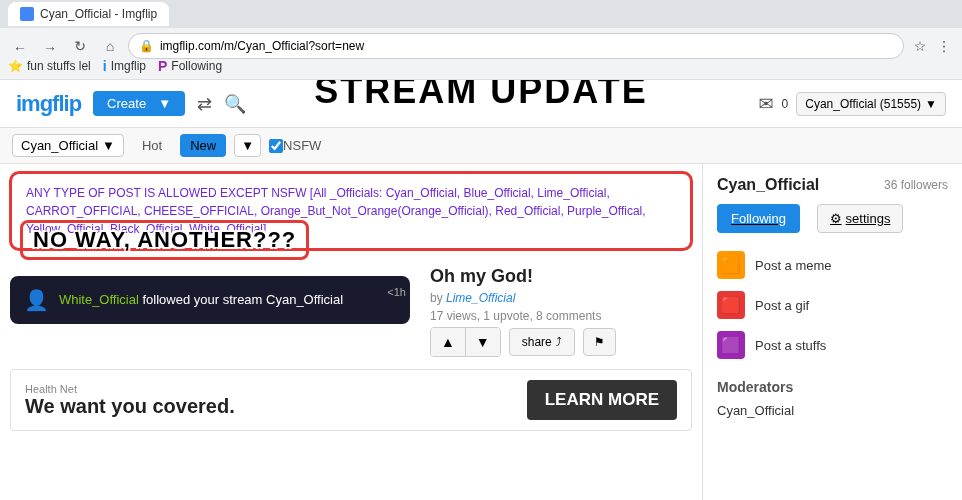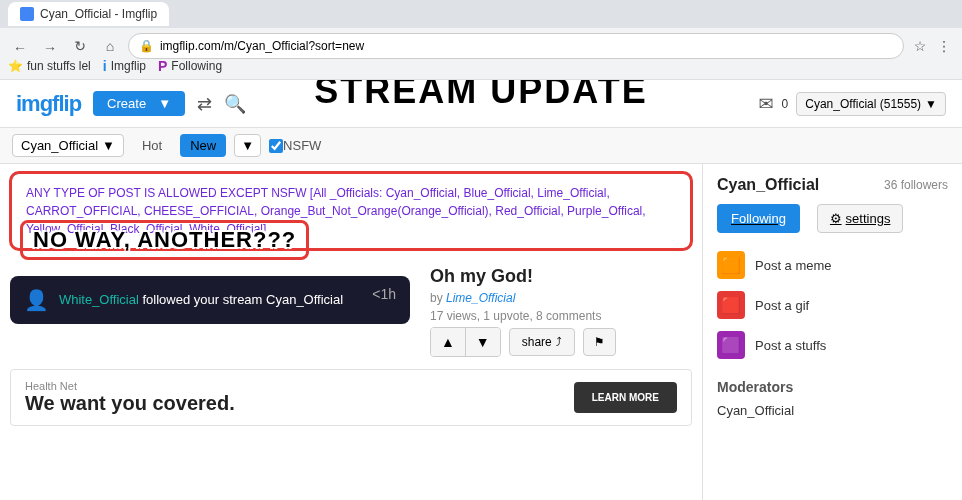--- a/index.html
+++ b/index.html
@@ -281,42 +281,42 @@
       margin-top: 10px;
       color: #fff;
       font-size: 13px;
       display: flex;
       align-items: center;
       gap: 10px;
       position: relative;
       max-width: 400px;
     }
     .notif-text { flex: 1; font-size: 13px; line-height: 1.4; }
-    .notif-text .highlight { color: #14b8a6; }
-    .notif-time { font-size: 14px; color: #aaa; position: absolute; top: 10px; right: 14px; }
+    .notif-text .highlight { color: #84cc16; }
+    .notif-time { font-size: 11px; color: #aaa; position: absolute; top: 10px; right: 4px; }
 
     
     .ad-area {
       border: 1px solid #e0e0e0;
       border-radius: 4px;
       padding: 10px 14px;
       margin: 4px 10px;
       display: flex;
       align-items: center;
       justify-content: space-between;
     }
     .ad-left { font-size: 11px; color: #888; }
     .ad-headline { font-size: 20px; font-weight: bold; color: #222; }
     .ad-btn {
       background: #333;
       color: #fff;
       border: none;
       border-radius: 4px;
       padding: 10px 18px;
-      font-size: 10px;
+      font-size: 17px;
       cursor: pointer;
       font-weight: bold;
     }
 
     
     .sidebar {
       width: 260px;
       min-width: 260px;
       border-left: 1px solid #e0e0e0;
       padding: 12px 14px;

